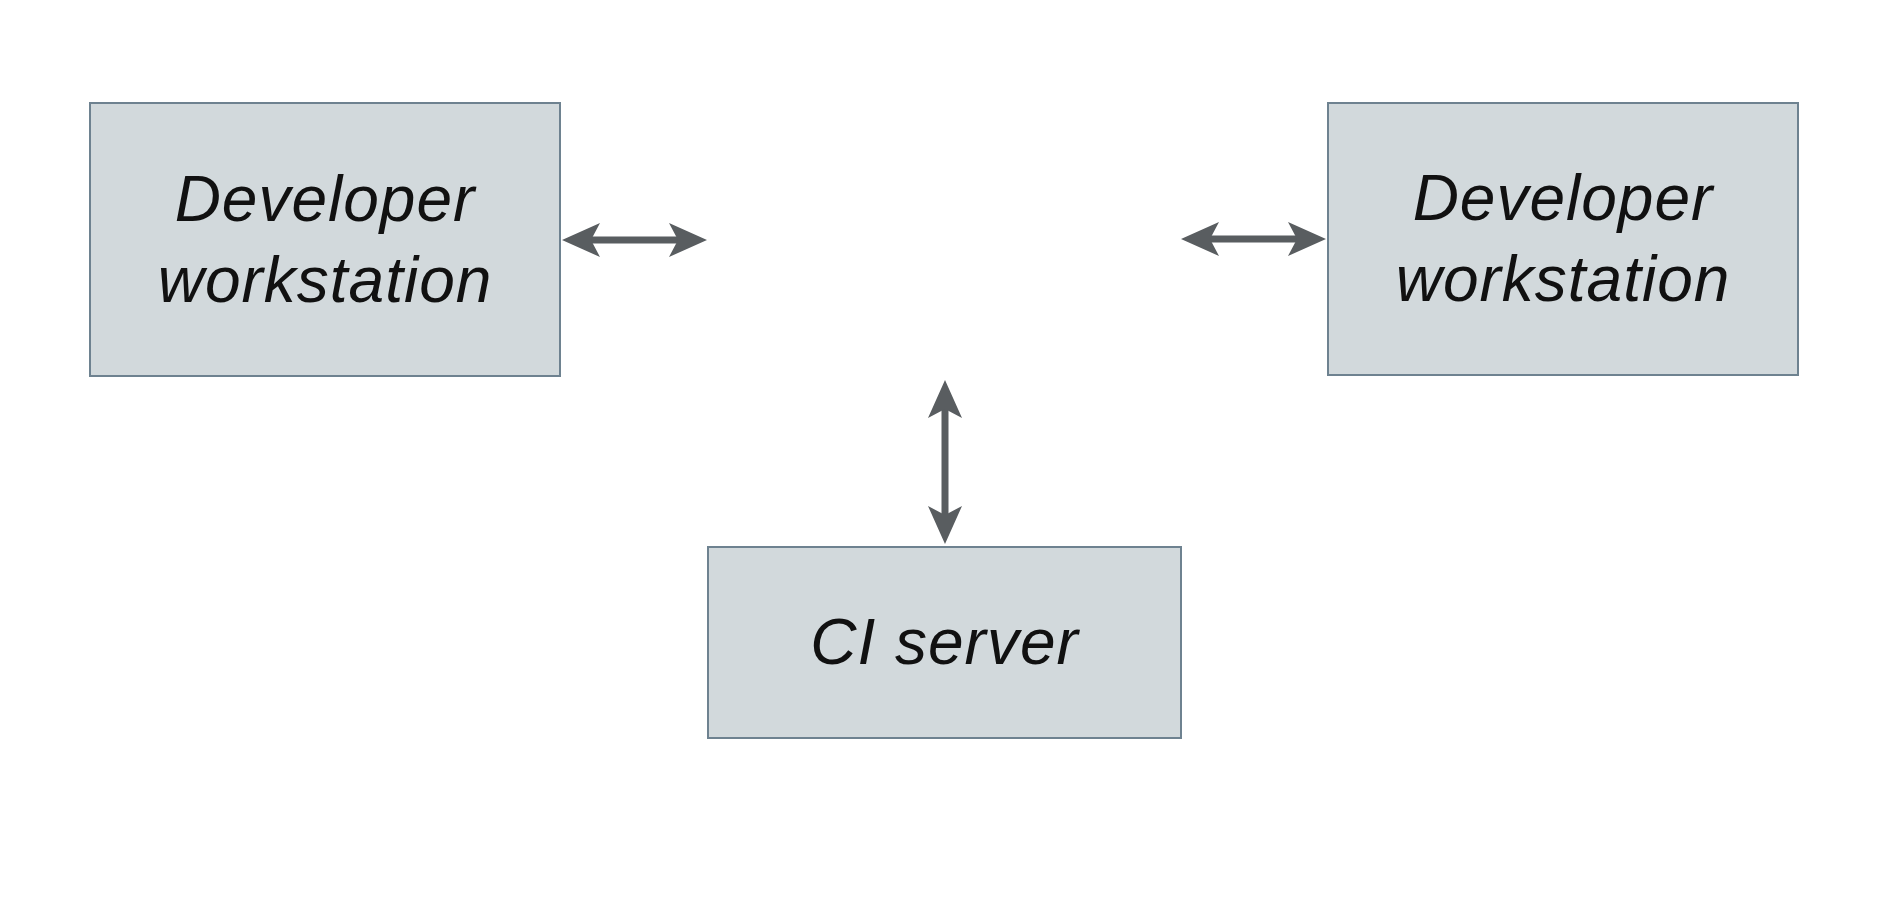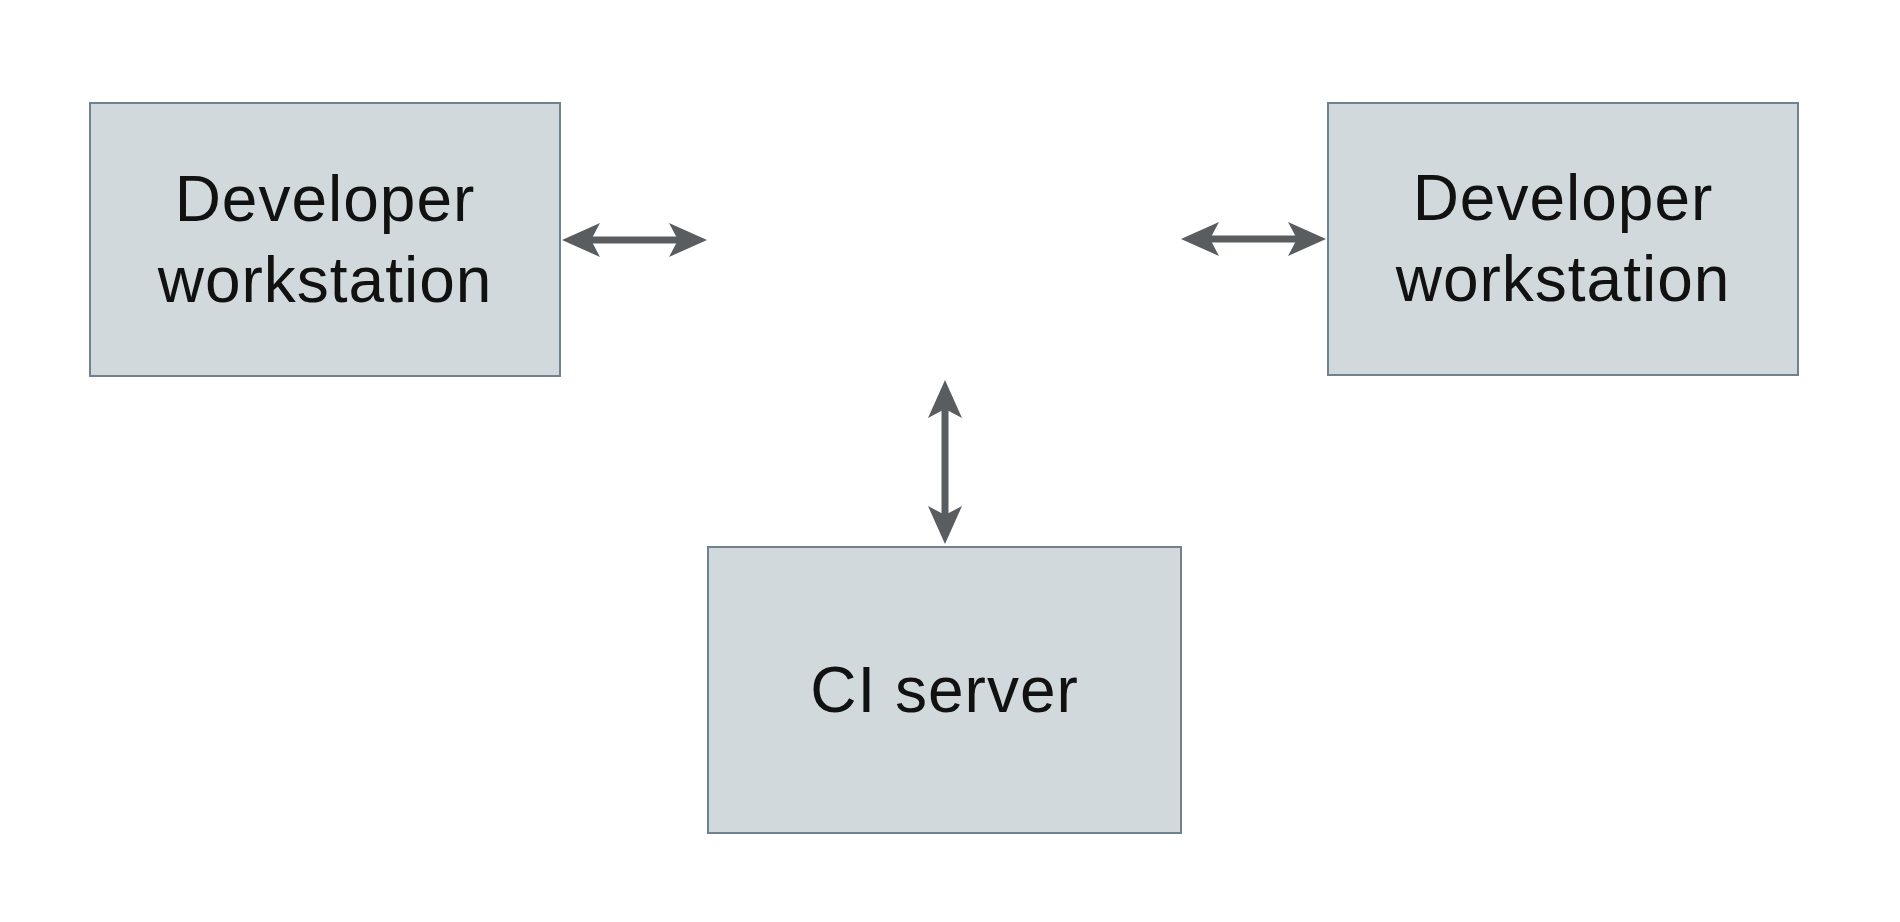--- a/index.html
+++ b/index.html
@@ -7,20 +7,21 @@
     padding: 0;
     background: #ffffff;
   }
   .canvas {
     position: relative;
     width: 1900px;
     height: 922px;
     background: var(--background, #ffffff);
     font-family: "Liberation Sans", "DejaVu Sans", sans-serif;
     overflow: hidden;
+    font-style: italic;
   }
   .node {
     position: absolute;
     background: var(--node-fill, #d2d9dc);
     border: 2px solid var(--node-border, #6e8290);
     box-sizing: border-box;
     display: flex;
     align-items: center;
     justify-content: center;
   }
@@ -28,21 +29,21 @@
     white-space: pre-line;
     text-align: center;
     font-size: 64px;
     line-height: 1.26;
     letter-spacing: 1px;
     color: var(--text, #111111);
   }
   #node-dev-left   { left: 89px;   top: 102px; width: 472px; height: 275px; }
   #node-shared-cache { left: 706px;  top: 101px; width: 475px; height: 276px; }
   #node-dev-right  { left: 1327px; top: 102px; width: 472px; height: 274px; }
-  #node-ci-server  { left: 707px;  top: 546px; width: 475px; height: 288px; }
+  #node-ci-server  { left: 707px;  top: 546px; width: 475px; height: 193px; }
 
   .arrow {
     position: absolute;
     color: var(--arrow, #595d60);
   }
   #arrow-left-cache  { left: 561px;  top: 218px; }
   #arrow-cache-right { left: 1180px; top: 217px; }
   #arrow-cache-ci    { left: 923px;  top: 379px; }
 </style>
 </head>

